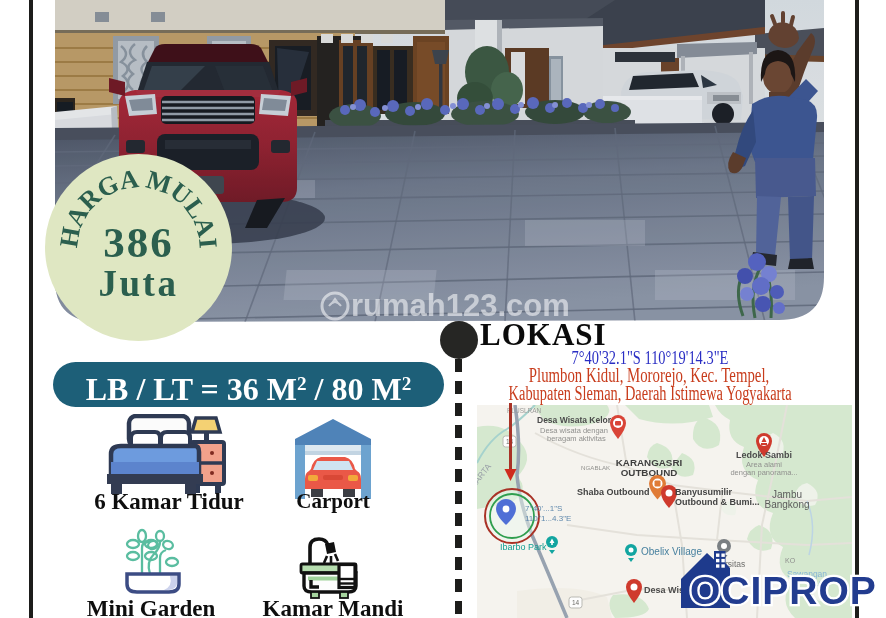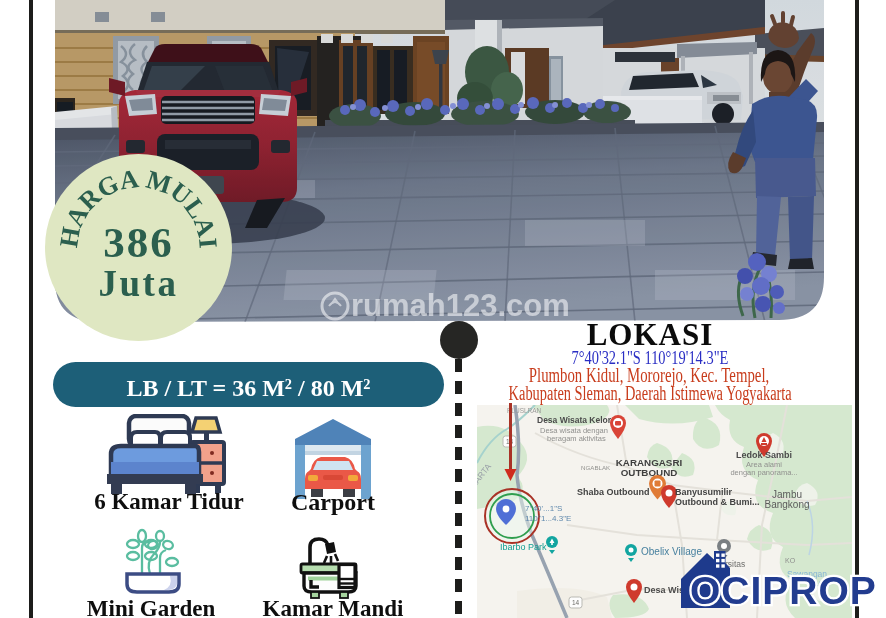--- a/index.html
+++ b/index.html
@@ -293,21 +293,21 @@
     <textPath href="#arcTop" startOffset="50%" text-anchor="middle">HARGA MULAI</textPath>
   </text>
   <text x="93.5" y="103" text-anchor="middle" font-family="Liberation Serif,serif" font-weight="bold" font-size="43" fill="#2b5f4e" letter-spacing="2">386</text>
   <text x="93.5" y="142" text-anchor="middle" font-family="Liberation Serif,serif" font-weight="bold" font-size="37" fill="#2b5f4e" letter-spacing="2.5">Juta</text>
 </svg>
 
 <div class="abs" style="left:440px;top:321px;width:38px;height:38px;border-radius:50%;background:#262624;"></div>
 
 <div class="abs" style="left:455px;top:359px;width:7px;height:259px;background:repeating-linear-gradient(#1d1d1b 0 13px,#ffffff 13px 22px);"></div>
 
-<div class="abs serif" style="left:53px;top:362px;width:391px;height:45px;border-radius:23px;background:#1d5f78;color:#fff;font-weight:bold;font-size:24px;text-align:center;line-height:44px;">LB / LT = 36 M<span style="font-size:0.6em;vertical-align:0.5em;">2</span> / 80 M<span style="font-size:0.6em;vertical-align:0.5em;">2</span></div>
+<div class="abs serif" style="left:53px;top:362px;width:391px;height:45px;border-radius:23px;background:#1d5f78;color:#fff;font-weight:bold;font-size:32px;text-align:center;line-height:44px;">LB / LT = 36 M<span style="font-size:0.6em;vertical-align:0.5em;">2</span> / 80 M<span style="font-size:0.6em;vertical-align:0.5em;">2</span></div>
 
 <svg class="abs" style="left:103px;top:414px;" width="126" height="82" viewBox="0 0 126 82">
   <rect x="26" y="2" width="60" height="30" rx="7" fill="#fbfbfb" stroke="#2e3a53" stroke-width="4.5"></rect>
   <rect x="88" y="28" width="33" height="42" rx="2" fill="#f1a18b" stroke="#2e3a53" stroke-width="4"></rect>
   <line x1="88" y1="49" x2="121" y2="49" stroke="#2e3a53" stroke-width="3.5"></line>
   <circle cx="109" cy="39" r="2" fill="#7e2a20"></circle>
     <circle cx="109" cy="59" r="2" fill="#7e2a20"></circle>
   <rect x="91" y="70" width="6" height="9" fill="#2e3a53"></rect>
     <rect x="112" y="70" width="6" height="9" fill="#2e3a53"></rect>
   <rect x="101" y="16" width="5" height="14" fill="#2e3a53"></rect>
@@ -372,27 +372,27 @@
   <path d="M13 46 L13 53 L21 53" stroke="#111111" stroke-width="3.4" fill="none"></path>
   <rect x="41" y="30.5" width="16" height="23" fill="#ffffff" stroke="#111111" stroke-width="3.2"></rect>
   <line x1="42" y1="45" x2="56" y2="45" stroke="#111111" stroke-width="2.4"></line>
   <line x1="42" y1="49.5" x2="56" y2="49.5" stroke="#111111" stroke-width="2.4"></line>
   <rect x="13" y="58" width="8" height="6" fill="#a5d49e" stroke="#111111" stroke-width="1.8"></rect>
   <rect x="42" y="58" width="8" height="6" fill="#a5d49e" stroke="#111111" stroke-width="1.8"></rect>
 </svg>
 
 <div class="abs serif" style="left:59px;top:489px;width:220px;text-align:center;font-weight:bold;font-size:23px;color:#0e0e0e;">6 Kamar Tidur</div>
 
-<div class="abs serif" style="left:253px;top:489px;width:160px;text-align:center;font-weight:bold;font-size:24px;color:#0e0e0e;">Carport</div>
+<div class="abs serif" style="left:253px;top:489px;width:160px;text-align:center;font-weight:bold;font-size:21px;color:#0e0e0e;">Carport</div>
 
 <div class="abs serif" style="left:41px;top:596px;width:220px;text-align:center;font-weight:bold;font-size:23px;color:#0e0e0e;">Mini Garden</div>
 
 <div class="abs serif" style="left:253px;top:596px;width:160px;text-align:center;font-weight:bold;font-size:23px;color:#0e0e0e;">Kamar Mandi</div>
 
-<div class="abs serif" style="left:480px;top:317px;width:340px;text-align:center;font-weight:bold;font-size:31px;letter-spacing:1px;color:#0b0b0b;">LOKASI</div>
+<div class="abs serif" style="left:480px;top:317px;width:340px;font-weight:bold;font-size:31px;letter-spacing:1px;color:#0b0b0b;">LOKASI</div>
 
 <div class="abs serif" style="left:480px;top:347px;width:340px;text-align:center;font-size:19px;color:#2a2ec4;white-space:nowrap;transform:scaleX(0.76);">7°40'32.1"S 110°19'14.3"E</div>
 
 <div class="abs serif" style="left:454px;top:364px;width:390px;text-align:center;font-size:20px;color:#c83c1c;white-space:nowrap;transform:scaleX(0.74);">Plumbon Kidul, Mororejo, Kec. Tempel,</div>
 
 <div class="abs serif" style="left:454px;top:382px;width:390px;text-align:center;font-size:20px;color:#c83c1c;white-space:nowrap;transform:scaleX(0.72);">Kabupaten Sleman, Daerah Istimewa Yogyakarta</div>
 
 <svg class="abs" style="left:477px;top:405px;" width="375" height="213" viewBox="0 0 375 213">
 <rect x="0" y="0" width="375" height="213" fill="#f5f3ee"></rect>
 

